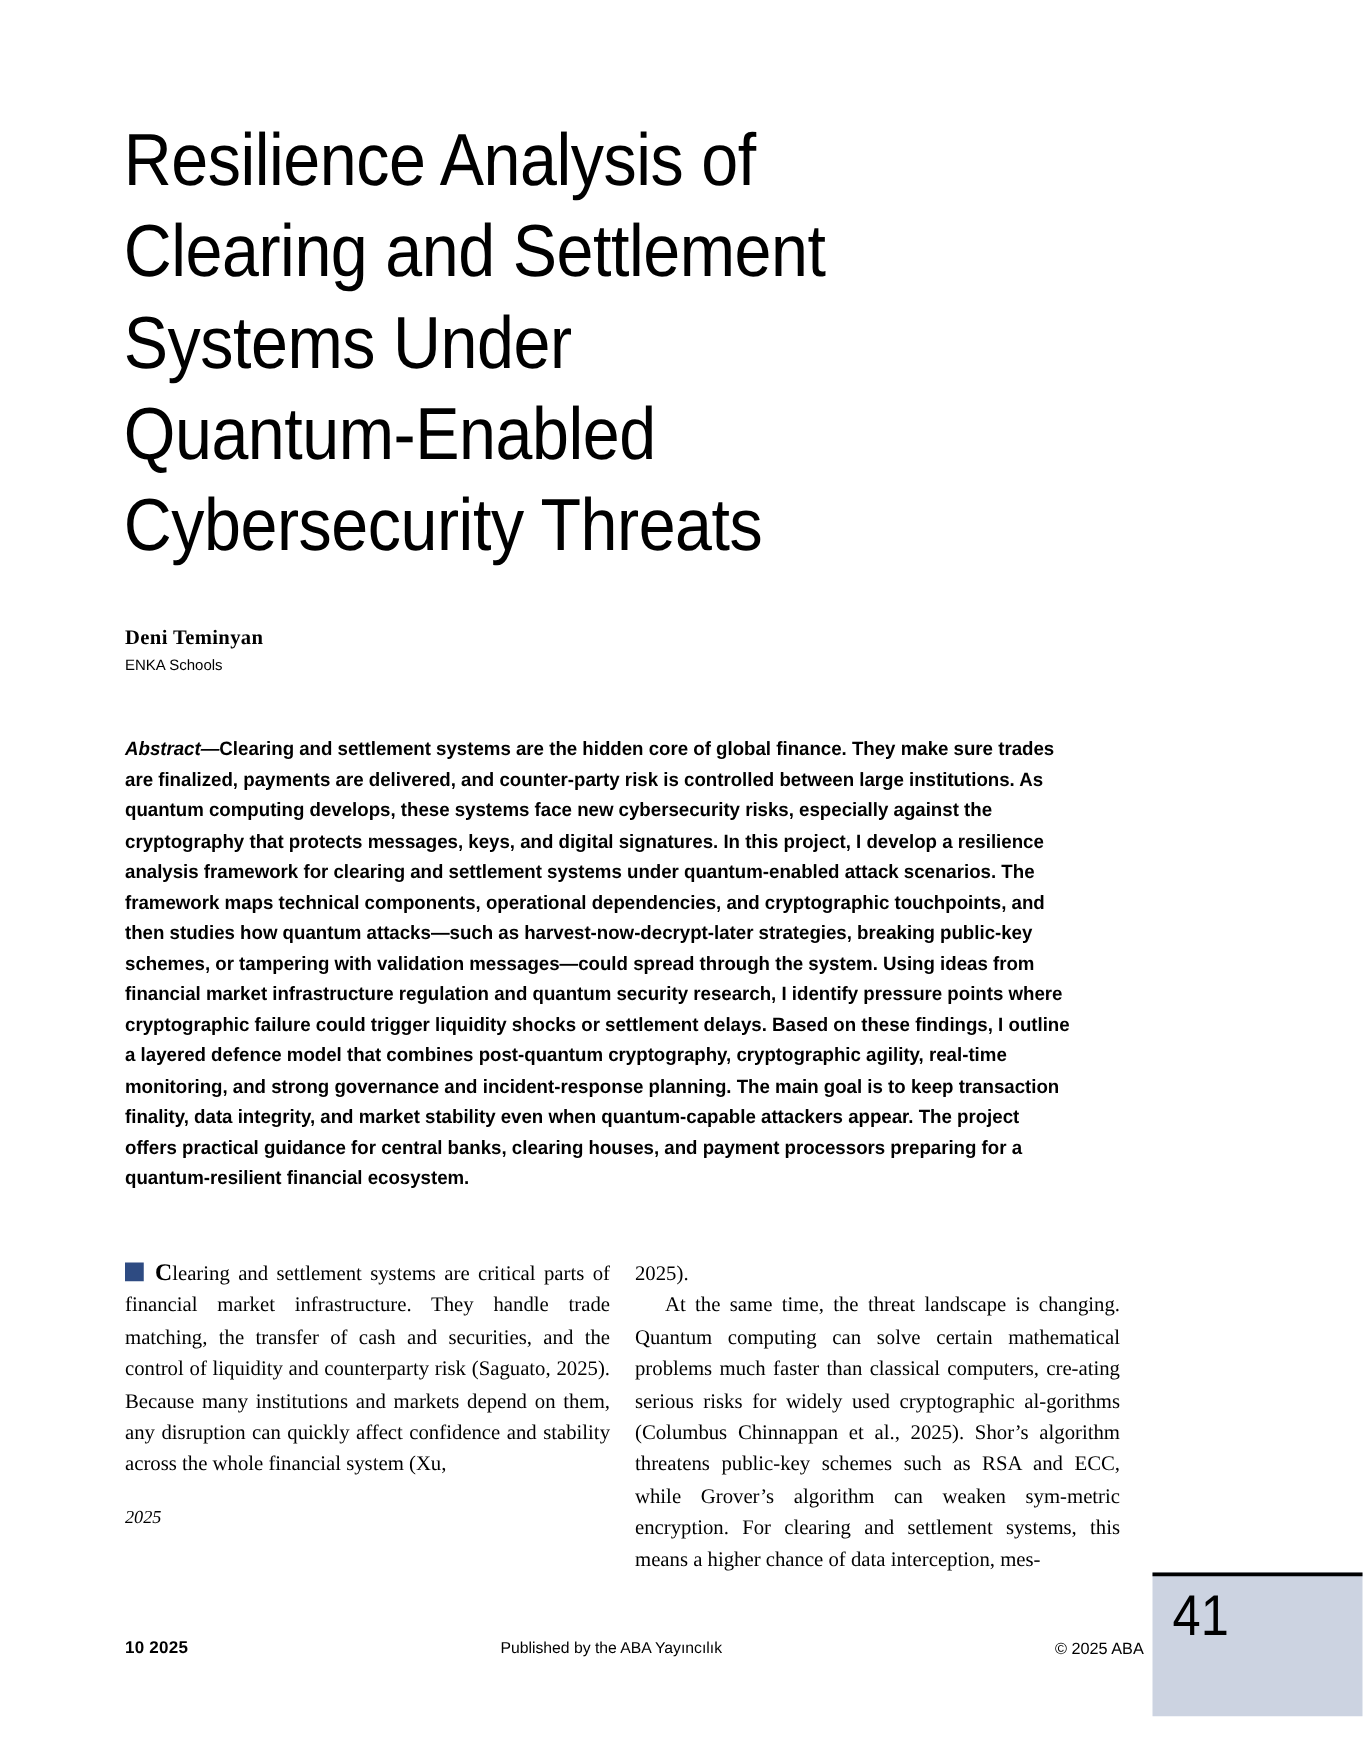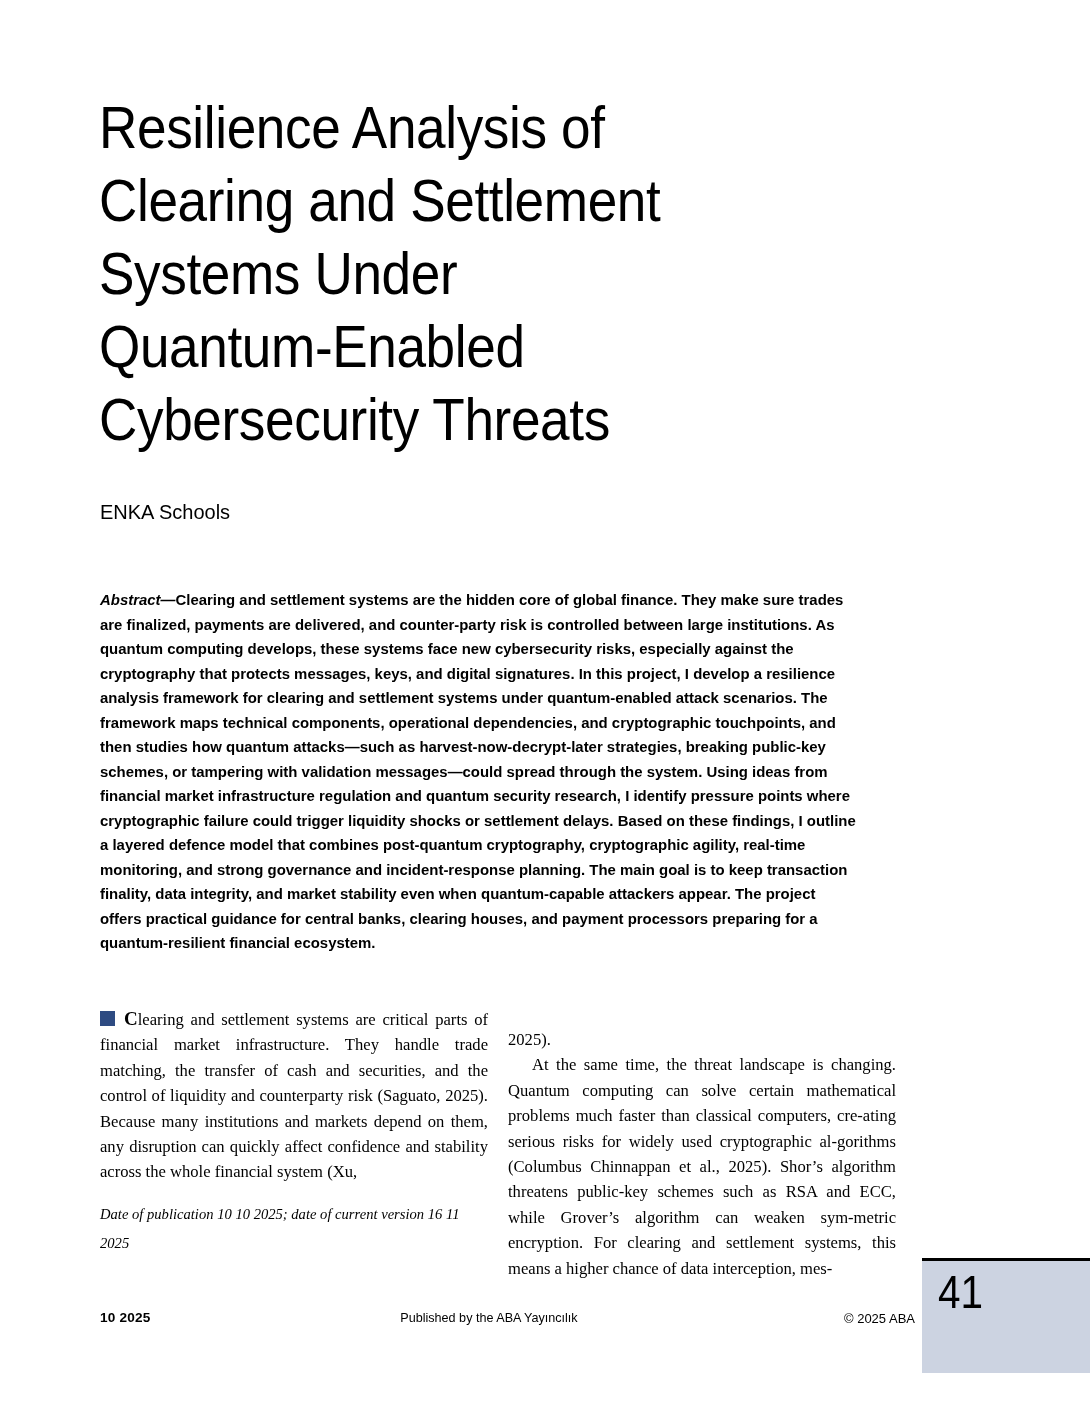--- a/index.html
+++ b/index.html
@@ -55,21 +55,21 @@
     font-family: "Liberation Serif", serif;
     font-weight: 700;
     font-size: 16.5px;
     line-height: 20px;
     letter-spacing: 0.3px;
     margin: 0;
   }
   .author-affil {
     font-family: "Liberation Sans", sans-serif;
     font-weight: 400;
-    font-size: 20px;
+    font-size: 12px;
     line-height: 21px;
     margin: 2px 0 0 0;
   }
 
   
   .abstract-block {
     position: absolute;
     left: 100px;
     top: 588px;
     width: 783px;
@@ -89,21 +89,21 @@
     font-weight: 700;
   }
 
   
   .col {
     position: absolute;
     top: 1006px;
     width: 388px;
   }
   .col-left  { left: 100px; }
-  .col-right { left: 508px; margin-top: 21px; }
+  .col-right { left: 508px; }
 
   .body-par {
     font-family: "Liberation Serif", serif;
     font-size: 16.6px;
     line-height: 25.4px;
     text-align: justify;
     text-justify: inter-word;
     margin: 0;
     hyphens: manual;
   }
@@ -209,38 +209,38 @@
 
   <div class="title-block">
     <h1 class="paper-title">Resilience Analysis of
 Clearing and Settlement
 Systems Under
 Quantum-Enabled
 Cybersecurity Threats</h1>
   </div>
 
   <div class="author-block">
+    <p class="author-name">Deni  Teminyan</p>
     <p class="author-affil">ENKA Schools</p>
   </div>
 
   <div class="abstract-block">
     <p class="abstract-text"><span class="abstract-lead">Abstract—</span><span>Clearing and settlement systems are the hidden core of global finance. They make sure trades are finalized, payments are delivered, and counter-party risk is controlled between large institutions. As quantum computing develops, these systems face new cybersecurity risks, especially against the cryptography that protects messages, keys, and digital signatures. In this project, I develop a resilience analysis framework for clearing and settlement systems under quantum-enabled attack scenarios. The framework maps technical components, operational dependencies, and cryptographic touchpoints, and then studies how quantum attacks—such as harvest-now-decrypt-later strategies, breaking public-key schemes, or tampering with validation messages—could spread through the system. Using ideas from financial market infrastructure regulation and quantum security research, I identify pressure points where cryptographic failure could trigger liquidity shocks or settlement delays. Based on these findings, I outline a layered defence model that combines post-quantum cryptography, cryptographic agility, real-time monitoring, and strong governance and incident-response planning. The main goal is to keep transaction finality, data integrity, and market stability even when quantum-capable attackers appear. The project offers practical guidance for central banks, clearing houses, and payment processors preparing for a quantum-resilient financial ecosystem.</span></p>
   </div>
 
   <div class="col col-left">
     <p class="body-par"><span class="dropmark"></span><span class="smallcap-first">C</span><span>learing and settlement systems are critical parts of financial market infrastructure. They handle trade matching, the transfer of cash and securities, and the control of liquidity and counterparty risk (Saguato, 2025). Because many institutions and markets depend on them, any disruption can quickly affect confidence and stability across the whole financial system (Xu,</span></p>
   </div>
 
   <div class="col col-right">
     <p class="body-par">2025).</p>
     <p class="body-par">At the same time, the threat landscape is changing. Quantum computing can solve certain mathematical problems much faster than classical computers, cre-ating serious risks for widely used cryptographic al-gorithms (Columbus Chinnappan et al., 2025). Shor’s algorithm threatens public-key schemes such as RSA and ECC, while Grover’s algorithm can weaken sym-metric encryption. For clearing and settlement systems, this means a higher chance of data interception, mes-</p>
   </div>
 
   <div class="footnote-block">
-    <p class="footnote-line">Date of publication 10 10 2025; date of current version 16 11</p>
     <p class="footnote-line last">2025</p>
   </div>
 
   <div class="footer">
     <div class="footer-left">10 2025</div>
     <div class="footer-center">Published by the ABA Yayıncılık</div>
     <div class="footer-right">© 2025 ABA</div>
   </div>
 
   <div class="pagenum-box">

